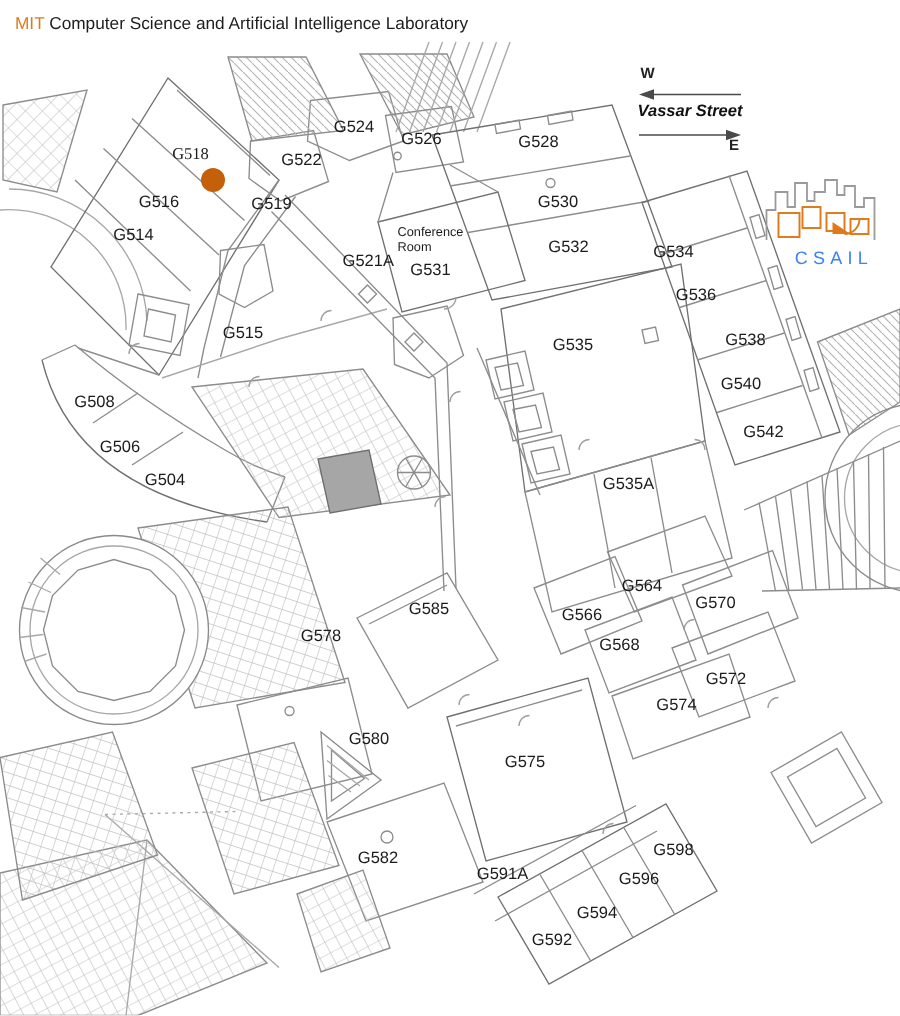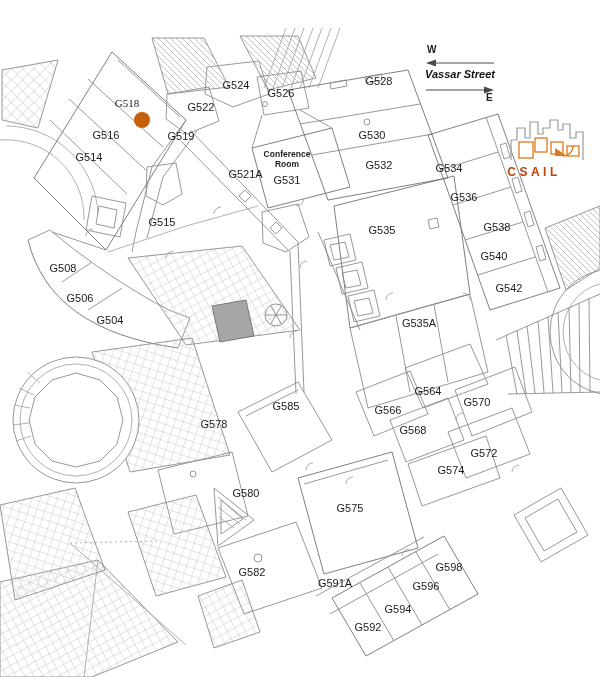--- a/index.html
+++ b/index.html
@@ -9,30 +9,30 @@
   
   .hdr{position:absolute;left:10px;top:8px;font-size:11.5px;color:#1d1d1d;line-height:17px;white-space:nowrap;}
   .hdr .brand{color:#de7a1c;}
   
   .cmp-w{position:absolute;left:427px;top:44px;font-size:10px;font-weight:bold;color:#222;}
   .cmp-e{position:absolute;left:486px;top:92px;font-size:10px;font-weight:bold;color:#222;}
   .cmp-street{position:absolute;left:460px;top:68px;transform:translateX(-50%);font-size:11px;
               font-style:italic;font-weight:bold;color:#111;white-space:nowrap;}
   
   .logo-icon{position:absolute;left:505px;top:112px;}
-  .logo-text{position:absolute;left:534px;top:165px;transform:translateX(-50%);color:#c2410c;
-             font-size:12px;font-weight:bold;letter-spacing:3.5px;white-space:nowrap;}
+  .logo-text{position:absolute;left:556px;top:165px;transform:translateX(-50%);color:#3b82f6;
+             font-size:12px;font-weight:normal;letter-spacing:3.5px;white-space:nowrap;}
   
   .addr{position:absolute;left:470px;top:606px;color:#de7a1c;font-size:10px;line-height:13.5px;
         font-weight:600;white-space:nowrap;}
   
   .room-label{position:absolute;transform:translate(-50%,-50%);font-size:11px;color:#1b1b1b;
               white-space:nowrap;}
-  .conf{position:absolute;transform:translate(-50%,-50%);text-align:center;font-size:8.5px;
-        font-weight:bold;color:#1b1b1b;line-height:10px;white-space:nowrap;}
+  .conf{position:absolute;transform:translate(-50%,-50%);text-align:left;font-size:8.5px;
+        font-weight:normal;color:#1b1b1b;line-height:10px;white-space:nowrap;}
   
   .marker{position:absolute;width:16px;height:16px;border-radius:50%;background:#c4600a;
           transform:translate(-50%,-50%);}
 </style>
 </head>
 <body>
 
 <div class="stage">
 
   <svg class="plan" width="600" height="677" viewBox="0 0 600 677">
@@ -176,20 +176,24 @@
 
     <g>
       <line x1="428" y1="63" x2="494" y2="63" stroke="#4a4a4a" stroke-width="1"></line>
       <path d="M426,63 l10,-3.5 v7 Z" fill="#4a4a4a"></path>
       <line x1="426" y1="90" x2="492" y2="90" stroke="#4a4a4a" stroke-width="1"></line>
       <path d="M494,90 l-10,-3.5 v7 Z" fill="#4a4a4a"></path>
     </g>
   </svg>
 
   <div class="hdr">
+    <div>
+      <span class="brand">MIT</span>
+      <span>Computer Science and Artificial Intelligence Laboratory</span>
+    </div>
   </div>
 
   <span class="cmp-w">W</span>
   <span class="cmp-e">E</span>
   <span class="cmp-street">Vassar Street</span>
 
   <svg class="logo-icon" width="85" height="52" viewBox="0 0 85 52">
     <path d="M6,48 L6,28 L12,28 L12,16 L20,16 L20,26 L25,26 L25,10 L33,10 L33,22 L38,22 L38,16 L45,16 L45,8 L53,8 L53,18 L58,18 L58,12 L65,12 L65,26 L71,26 L71,20 L78,20 L78,48" fill="none" stroke="#9a9a9a" stroke-width="1.2"></path>
     <g fill="none" stroke="#de7a1c" stroke-width="1.3">
       <rect x="14" y="30" width="14" height="16"></rect>
@@ -210,21 +214,21 @@
 
   <div>
 
   <span class="room-label" style="left: 127px; top: 103px; font-family: Liberation Serif, serif;">G518</span>
       <span class="room-label" style="left: 106px; top: 135px;">G516</span>
       <span class="room-label" style="left: 89px; top: 157px;">G514</span>
       <span class="room-label" style="left: 181px; top: 136px; text-align: center;">G519</span>
       <span class="room-label" style="left: 201px; top: 107px;">G522</span>
       <span class="room-label" style="left: 236px; top: 85px;">G524</span>
       <span class="room-label" style="left: 281px; top: 93px; text-align: right;">G526</span>
-      <span class="room-label" style="left: 359px; top: 81px; margin-left: 20px;">G528</span>
+      <span class="room-label" style="left: 359px; top: 95px;">G528</span>
       <span class="room-label" style="left: 372px; top: 135px;">G530</span>
       <span class="room-label" style="left: 379px; top: 165px;">G532</span>
       <span class="room-label" style="left: 449px; top: 168px;">G534</span>
       <span class="room-label" style="left: 464px; top: 197px;">G536</span>
       <span class="room-label" style="left: 479px; top: 227px; padding-left: 36px;">G538</span>
       <span class="room-label" style="left: 494px; top: 256px;">G540</span>
       <span class="room-label" style="left: 509px; top: 288px;">G542</span>
       <span class="room-label" style="left: 228px; top: 174px; padding-left: 35px;">G521A</span>
       <span class="room-label" style="left: 162px; top: 222px;">G515</span>
       <span class="room-label" style="left: 287px; top: 180px;">G531</span>

